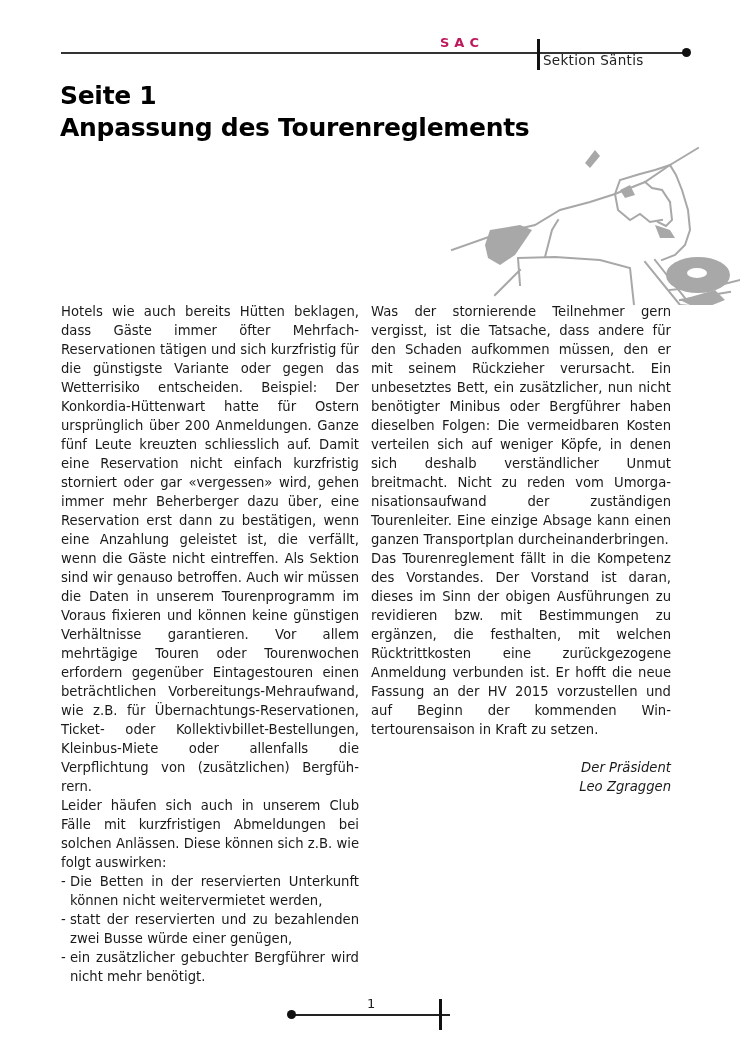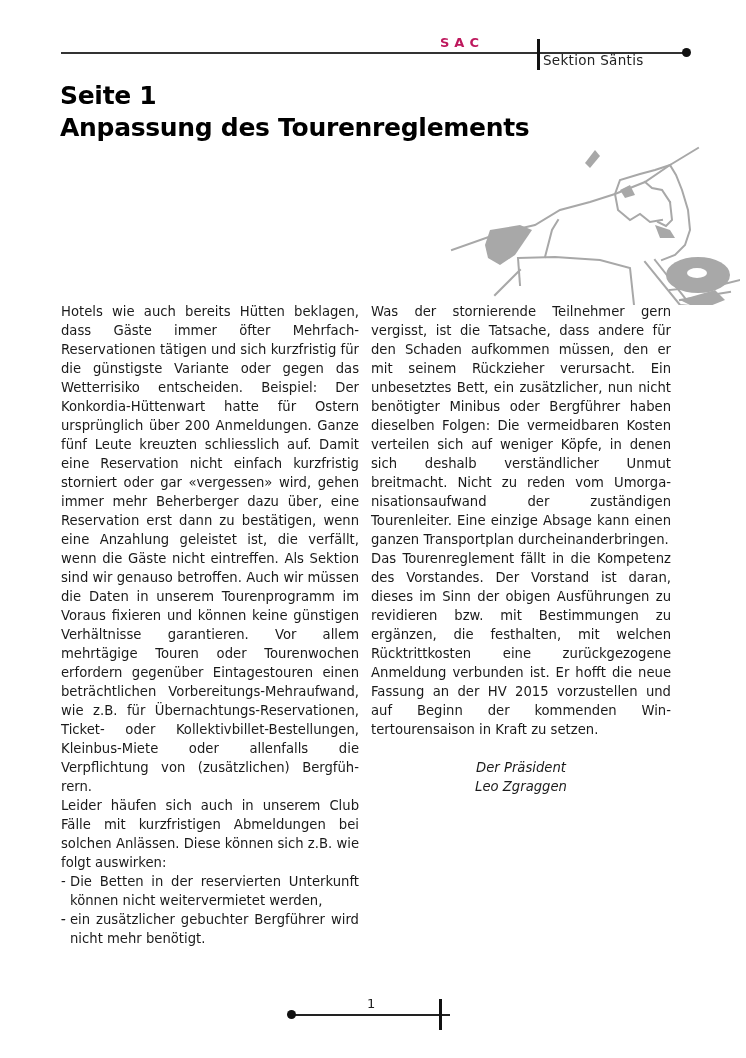--- a/index.html
+++ b/index.html
@@ -12,21 +12,21 @@
     .hdr-section { position: absolute; left: 543px; top: 52px; font-size: 13.5px; color: #222; letter-spacing: 0.3px; }
     .title { position: absolute; left: 60px; top: 80px; font-size: 25px; font-weight: bold; line-height: 32px; color: #000; letter-spacing: -0.3px; }
     .illus { position: absolute; left: 440px; top: 130px; }
     .col { position: absolute; top: 302px; font-size: 13.2px; line-height: 19px; text-align: justify; color: #1a1a1a; }
     .col p { margin: 0; }
     .col-left { left: 61px; width: 298px; }
     .col-right { left: 371px; width: 300px; }
     .bullets { margin: 0; padding: 0; list-style: none; }
     .bullets li { position: relative; padding-left: 9px; }
     .bullets li .dash { position: absolute; left: 0; top: 0; }
-    .sig { text-align: center; font-style: italic; margin-top: 19px !important; }
+    .sig { text-align: right; font-style: italic; margin-top: 19px !important; }
     .ftr-line { position: absolute; left: 292px; top: 1014px; width: 158px; height: 1.5px; background: #222; }
     .ftr-dot { position: absolute; left: 287px; top: 1010px; width: 9px; height: 9px; border-radius: 50%; background: #111; }
     .ftr-tick { position: absolute; left: 439px; top: 999px; width: 3px; height: 31px; background: #111; }
     .ftr-num { position: absolute; left: 367px; top: 996px; font-size: 13px; color: #222; }
   </style>
 </head>
 <body>
 
 <div class="hdr-line"></div>
 <div class="hdr-dot"></div>
@@ -68,21 +68,21 @@
     <path d="M215 95 L230 100 L235 108 L220 108 Z"></path>
   </g>
   <ellipse cx="257" cy="143" rx="10" ry="5" fill="#ffffff"></ellipse>
 </svg>
 
 <div class="col col-left">
   <p>Hotels wie auch bereits Hütten beklagen, dass Gäste immer öfter Mehrfach-Reservationen tätigen und sich kurzfristig für die günstigste Variante oder gegen das Wetterrisiko ent­scheiden. Beispiel: Der Konkordia-Hüttenwart hatte für Ostern ursprünglich über 200 An­meldungen. Ganze fünf Leute kreuzten schliess­lich auf. Damit eine Reservation nicht einfach kurzfristig storniert oder gar «vergessen» wird, gehen immer mehr Beherberger dazu über, eine Reservation erst dann zu bestätigen, wenn eine Anzahlung geleistet ist, die verfällt, wenn die Gäste nicht eintreffen. Als Sektion sind wir genauso betroffen. Auch wir müssen die Da­ten in unserem Tourenprogramm im Voraus fi­xieren und können keine günstigen Verhält­nisse garantieren. Vor allem mehrtägige Tou­ren oder Tourenwochen erfordern gegenüber Eintagestouren einen beträchtlichen Vorberei­tungs-Mehraufwand, wie z.B. für Übernach­tungs-Reservationen, Ticket- oder Kollektivbil­let-Bestellungen, Kleinbus-Miete oder allenfalls die Verpflichtung von (zusätzlichen) Bergfüh­rern.</p>
   <p>Leider häufen sich auch in unserem Club Fälle mit kurzfristigen Abmeldungen bei solchen An­lässen. Diese können sich z.B. wie folgt aus­wirken:</p>
   <ul class="bullets">
     <li><span class="dash">-</span><span>Die Betten in der reservierten Unterkunft können nicht weitervermietet werden,</span></li>
-    <li><span class="dash">-</span></li>
+    <li><span class="dash">-</span><span>statt der reservierten und zu bezahlenden zwei Busse würde einer genügen,</span></li>
     <li><span class="dash">-</span><span>ein zusätzlicher gebuchter Bergführer wird nicht mehr benötigt.</span></li>
   </ul>
 </div>
 
 <div class="col col-right">
   <p>Was der stornierende Teilnehmer gern vergisst, ist die Tatsache, dass andere für den Schaden aufkommen müssen, den er mit seinem Rück­zieher verursacht. Ein unbesetztes Bett, ein zu­sätzlicher, nun nicht benötigter Minibus oder Bergführer haben dieselben Folgen: Die ver­meidbaren Kosten verteilen sich auf weniger Köpfe, in denen sich deshalb verständlicher Un­mut breitmacht. Nicht zu reden vom Umorga­nisationsaufwand der zuständigen Tourenleiter. Eine einzige Absage kann einen ganzen Trans­portplan durcheinanderbringen.</p>
   <p>Das Tourenreglement fällt in die Kompetenz des Vorstandes. Der Vorstand ist daran, dieses im Sinn der obigen Ausführungen zu revidieren bzw. mit Bestimmungen zu ergänzen, die fest­halten, mit welchen Rücktrittkosten eine zurückgezogene Anmeldung verbunden ist. Er hofft die neue Fassung an der HV 2015 vorzu­stellen und auf Beginn der kommenden Win­tertourensaison in Kraft zu setzen.</p>
   <p class="sig">
     <span>Der Präsident</span><br>
     <span>Leo Zgraggen</span>

